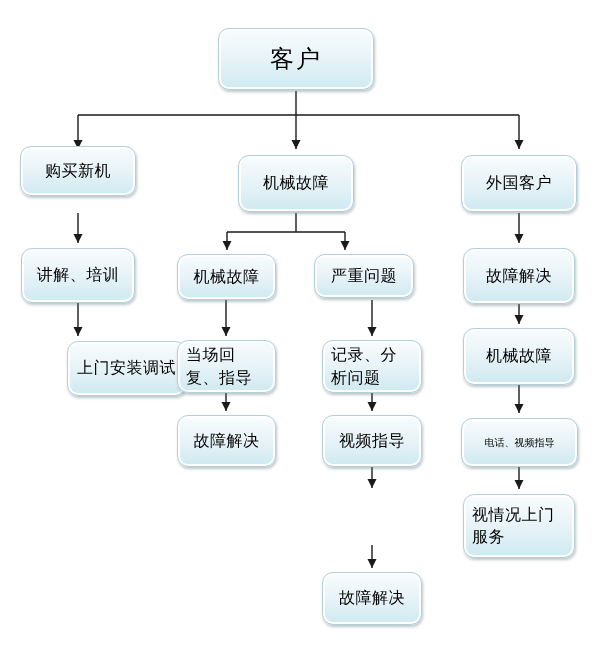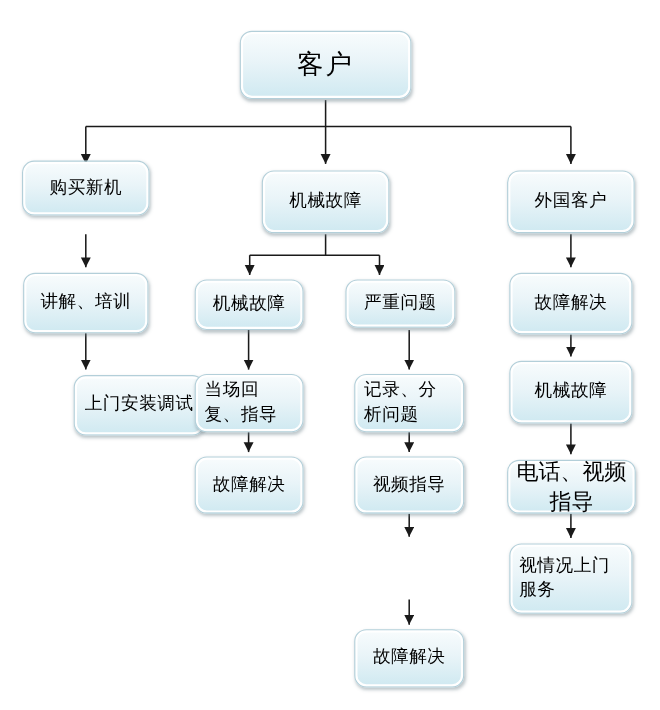--- a/index.html
+++ b/index.html
@@ -44,21 +44,21 @@
     font-size: 16px;
     line-height: 1.4;
     letter-spacing: 0.5px;
   }
   .node.root { font-size: 24px; letter-spacing: 2px; }
   .node.wrap {
     justify-content: flex-start;
     text-align: left;
     padding: 0 8px;
   }
-  .node.tight { font-size: 20px; letter-spacing: 0; }
+  .node.tight { font-size: 10px; letter-spacing: 0; }
 </style>
 </head>
 <body>
 
 <div class="canvas">
 
   <svg class="connectors" viewBox="0 0 600 645" xmlns="http://www.w3.org/2000/svg">
     <defs>
       <marker id="arrow" markerUnits="userSpaceOnUse" markerWidth="12" markerHeight="12" refX="9" refY="4.5" orient="auto">
         <path d="M0,0 L9,4.5 L0,9 Z" style="fill: var(--connector-color, #1a1a1a); stroke: none;"></path>

